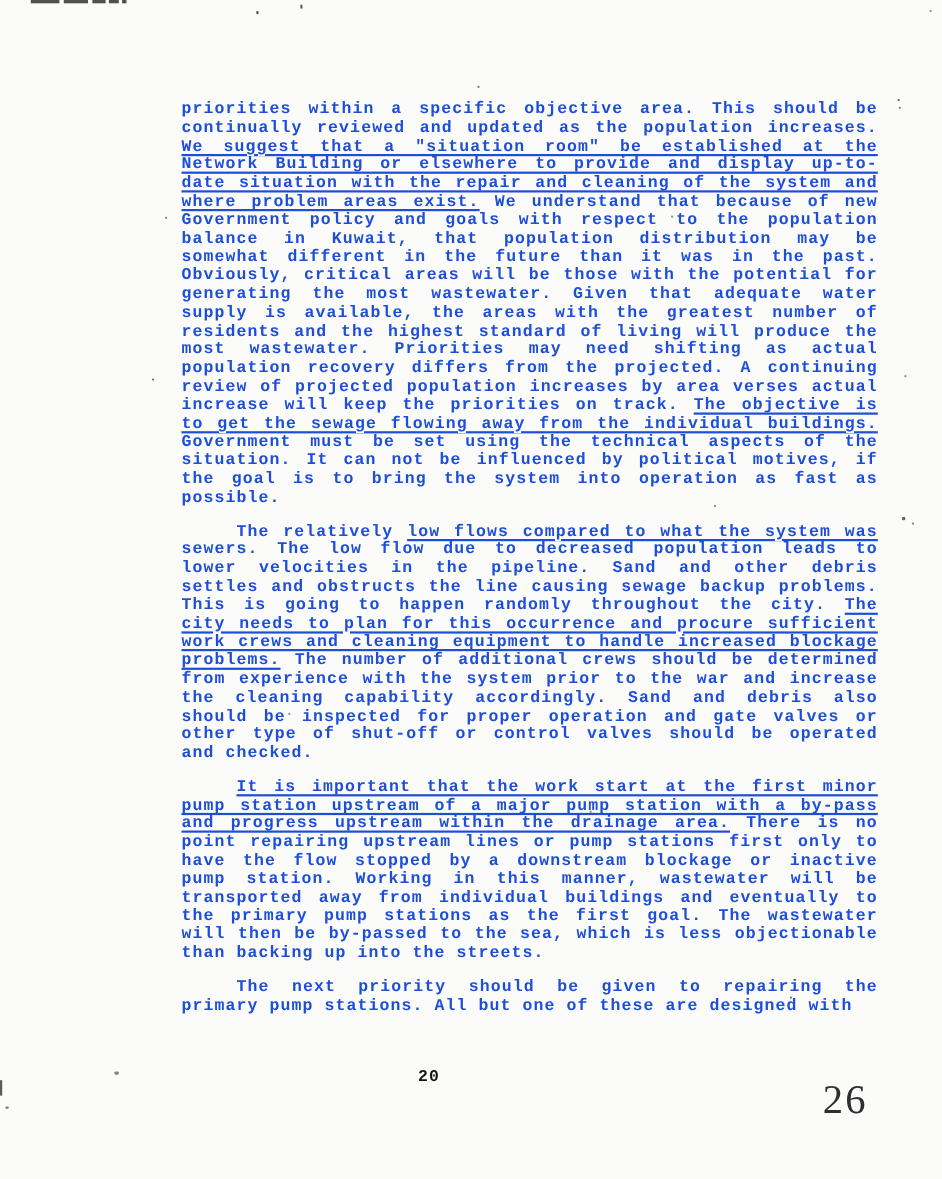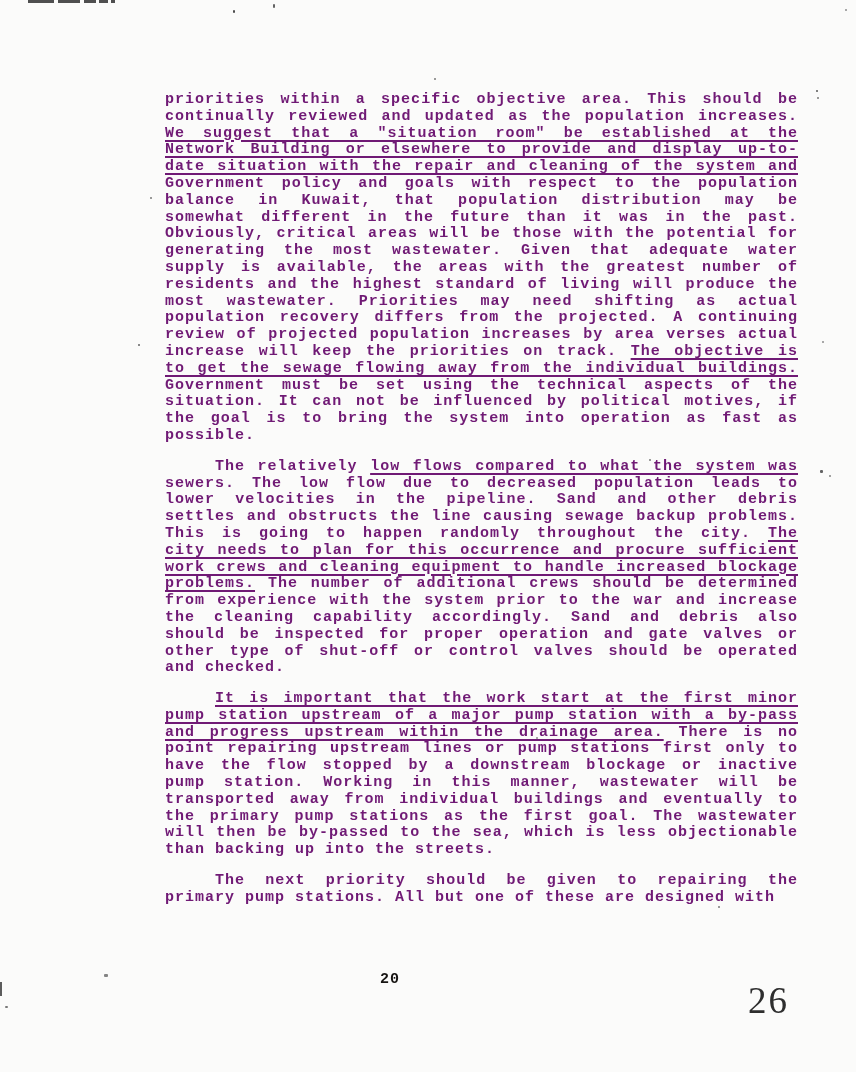--- a/index.html
+++ b/index.html
@@ -13,21 +13,21 @@
     position: absolute; inset: 0;
   }
   .text-block {
     position: absolute;
     left: 165px; top: 92px; width: 633px;
     font-family: "Liberation Mono", "DejaVu Sans Mono", monospace;
     font-weight: 700;
     font-size: 15px;
     line-height: 16.8px;
     letter-spacing: 1px;
-    color: #701a75;
+    color: #1d4ed8;
   }
   .para + .para { margin-top: 14px; }
   .line {
     text-align: justify;
     text-align-last: justify;
   }
   .line.last { text-align-last: left; }
   .line.indent { padding-left: 50px; }
   .u {
     text-decoration: underline;
@@ -84,20 +84,21 @@
 
   <div class="edge-tick"></div>
 
   <div class="text-block" id="doc-body">
       <div class="para">
         <div class="line"><span>priorities within a specific objective area.  This should be</span></div>
         <div class="line"><span>continually reviewed and updated as the population increases.</span></div>
         <div class="line"><span class="u">We suggest that a "situation room" be established at the</span></div>
         <div class="line"><span class="u">Network Building or elsewhere to provide and display up-to-</span></div>
         <div class="line"><span class="u">date situation with the repair and cleaning of the system and</span></div>
+        <div class="line"><span class="u">where problem areas exist.</span><span>  We understand that because of new</span></div>
         <div class="line"><span>Government policy and goals with respect to the population</span></div>
         <div class="line"><span>balance in Kuwait, that population distribution may be</span></div>
         <div class="line"><span>somewhat different in the future than it was in the past.</span></div>
         <div class="line"><span>Obviously, critical areas will be those with the potential for</span></div>
         <div class="line"><span>generating the most wastewater.  Given that adequate water</span></div>
         <div class="line"><span>supply is available, the areas with the greatest number of</span></div>
         <div class="line"><span>residents and the highest standard of living will produce the</span></div>
         <div class="line"><span>most wastewater.  Priorities may need shifting as actual</span></div>
         <div class="line"><span>population recovery differs from the projected.  A continuing</span></div>
         <div class="line"><span>review of projected population increases by area verses actual</span></div>

